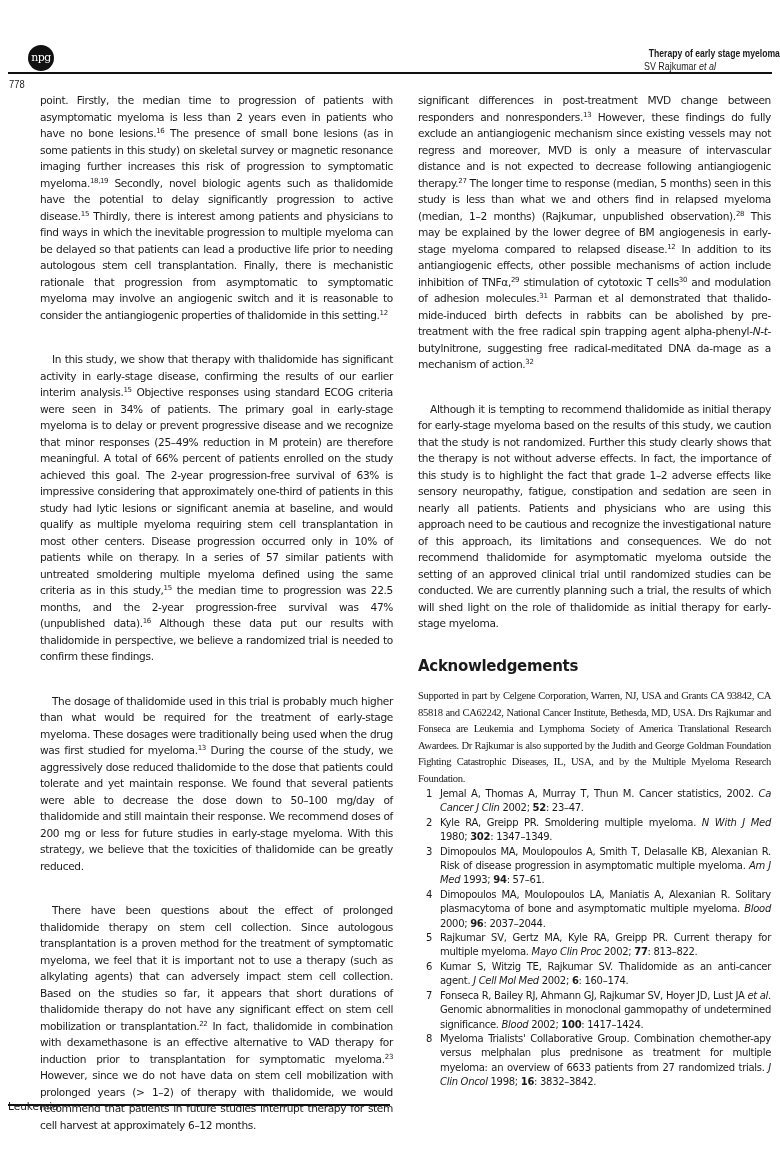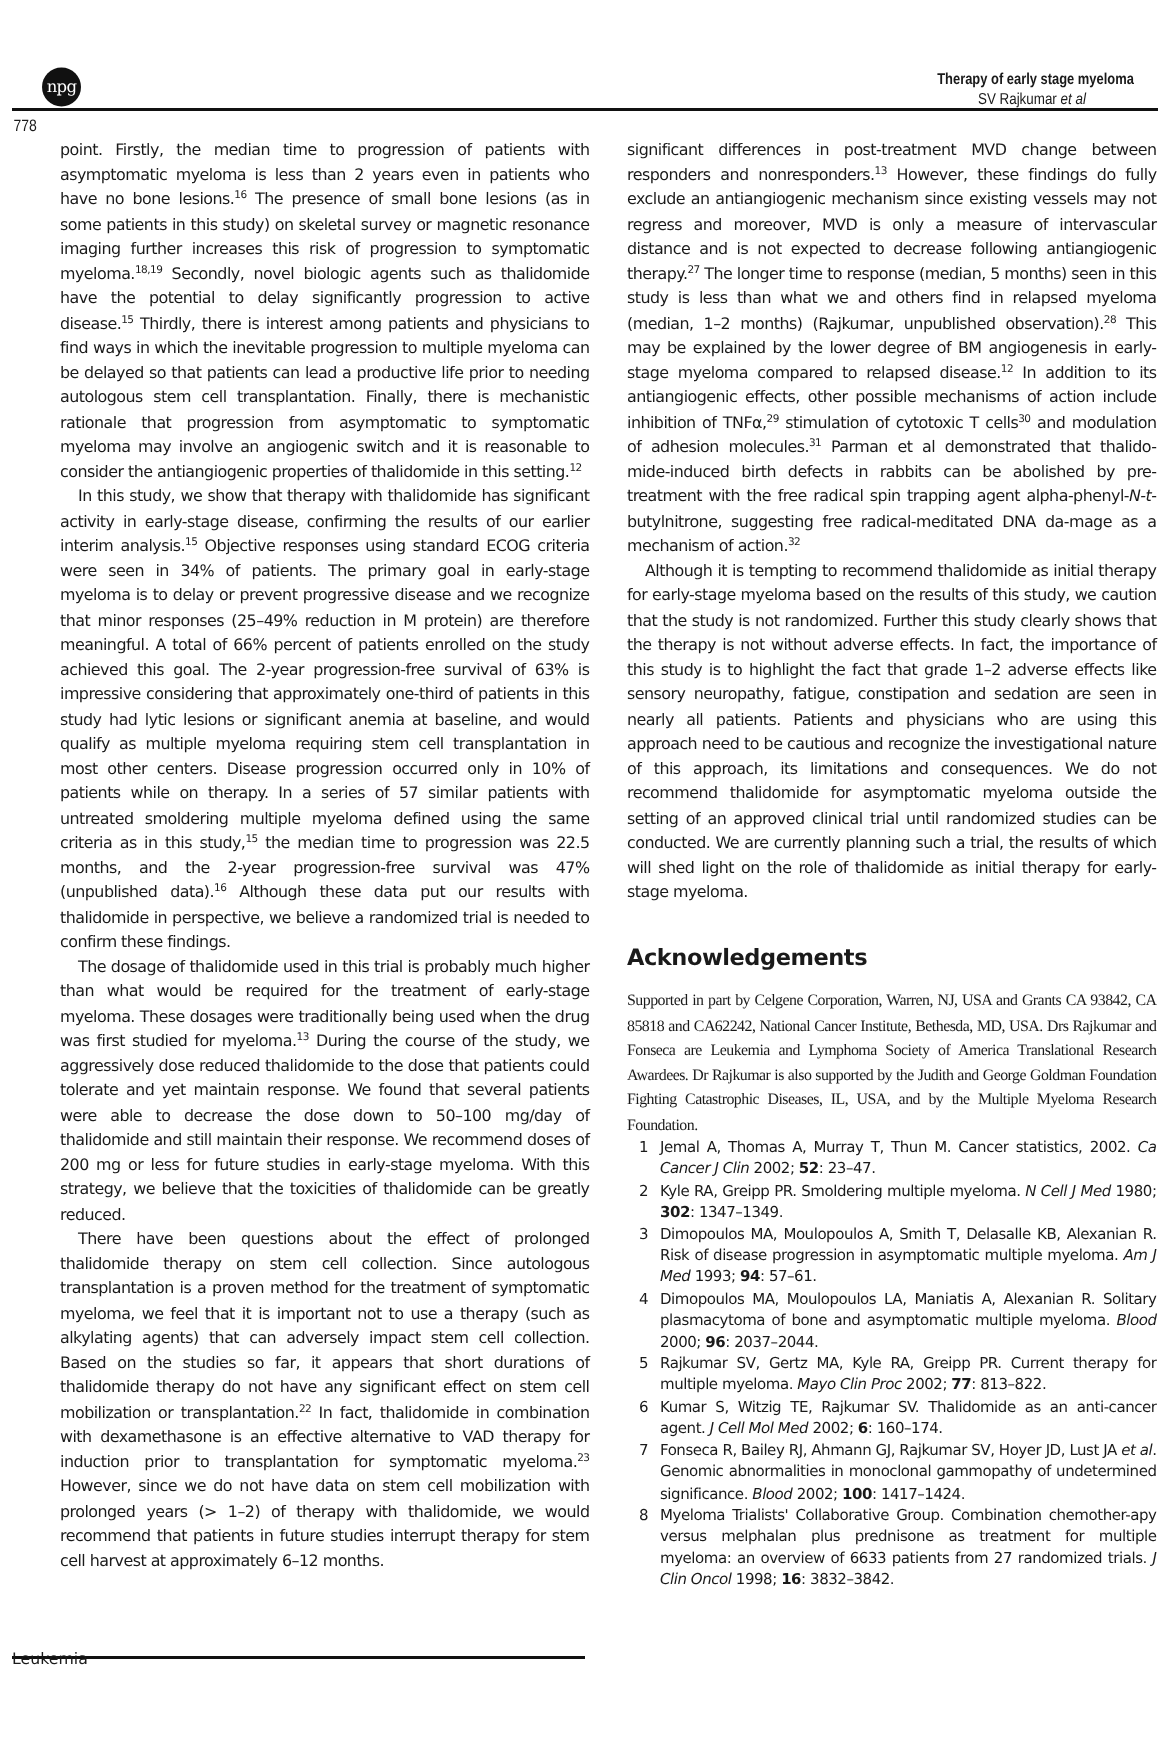--- a/index.html
+++ b/index.html
@@ -1,28 +1,28 @@
 <!DOCTYPE html>
 <html><head>
 <meta charset="utf-8">
 <style>
   html, body { margin: 0; padding: 0; background: #ffffff; }
   body { width: 780px; height: 1167px; position: relative; overflow: hidden; color: #1a1a1a; font-family: "DejaVu Sans", sans-serif; }
   .logo { position: absolute; left: 8px; top: 45px; width: 26px; height: 26px; border-radius: 50%; background: #111; color: #fff; font-family: "DejaVu Serif", serif; font-size: 11px; line-height: 26px; text-align: center; letter-spacing: -0.5px; margin-left: 20px; }
-  .running-head { position: absolute; right: 24px; top: 47px; text-align: center; font-family: "Liberation Sans", sans-serif; }
+  .running-head { position: absolute; right: 0; top: 47px; text-align: left; font-family: "Liberation Sans", sans-serif; }
   .rh-title { font-size: 10.5px; font-weight: bold; transform: scaleX(0.82); transform-origin: right; line-height: 13px; }
   .rh-author { font-size: 10.5px; transform: scaleX(0.85); transform-origin: right; line-height: 12px; }
   .rh-author i { font-style: italic; }
   .head-rule { position: absolute; left: 8px; right: 8px; top: 72px; height: 1.5px; background: #111; }
   .page-num { position: absolute; left: 9px; top: 78px; font-family: "Liberation Sans", sans-serif; font-size: 11px; transform: scaleX(0.85); transform-origin: left; }
   .col { position: absolute; top: 92px; width: 353px; font-size: 10.6px; line-height: 16.5px; text-align: justify; font-family: "DejaVu Sans", sans-serif; letter-spacing: -0.35px; }
   .col-left { left: 40px; }
   .col-right { left: 418px; width: 353px; }
   .col p { margin: 0; text-indent: 0; }
-  .col p.indent { text-indent: 12px; }
+  .col p.indent { text-indent: 12px; margin-top: 28px; }
   sup { font-size: 7px; line-height: 0; vertical-align: 4px; }
   .section-head { font-weight: bold; font-size: 15px; margin: 26px 0 14px 0; letter-spacing: -0.3px; }
   .ack-text { text-indent: 12px; font-family: Liberation Serif, serif; }
   .refs { margin: 0; padding: 0; list-style: none; font-size: 10px; line-height: 14.4px; letter-spacing: -0.3px; }
   .refs li { position: relative; padding-left: 14px; margin-left: 8px; text-align: justify; }
   .refs li .ref-num { position: absolute; left: 0; top: 0; }
   .foot-rule { position: absolute; left: 8px; right: 390px; top: 1104px; height: 1.5px; background: #111; }
   .journal { position: absolute; left: 8px; top: 1100px; font-size: 10.5px; font-family: "DejaVu Sans", sans-serif; }
   i { font-style: italic; }
 </style>
@@ -47,21 +47,21 @@
 
 <div class="col col-right">
   <div id="right-paras">
       <p>significant differences in post-treatment MVD change between responders and nonresponders.<sup>13</sup> However, these findings do fully exclude an antiangiogenic mechanism since existing vessels may not regress and moreover, MVD is only a measure of intervascular distance and is not expected to decrease following antiangiogenic therapy.<sup>27</sup> The longer time to response (median, 5 months) seen in this study is less than what we and others find in relapsed myeloma (median, 1–2 months) (Rajkumar, unpublished observation).<sup>28</sup> This may be explained by the lower degree of BM angiogenesis in early-stage myeloma compared to relapsed disease.<sup>12</sup> In addition to its antiangiogenic effects, other possible mechanisms of action include inhibition of TNFα,<sup>29</sup> stimulation of cytotoxic T cells<sup>30</sup> and modulation of adhesion molecules.<sup>31</sup> Parman et al demonstrated that thalido-mide-induced birth defects in rabbits can be abolished by pre-treatment with the free radical spin trapping agent alpha-phenyl-<i>N-t</i>-butylnitrone, suggesting free radical-meditated DNA da-mage as a mechanism of action.<sup>32</sup></p>
       <p class="indent">Although it is tempting to recommend thalidomide as initial therapy for early-stage myeloma based on the results of this study, we caution that the study is not randomized. Further this study clearly shows that the therapy is not without adverse effects. In fact, the importance of this study is to highlight the fact that grade 1–2 adverse effects like sensory neuropathy, fatigue, constipation and sedation are seen in nearly all patients. Patients and physicians who are using this approach need to be cautious and recognize the investigational nature of this approach, its limitations and consequences. We do not recommend thalidomide for asymptomatic myeloma outside the setting of an approved clinical trial until randomized studies can be conducted. We are currently planning such a trial, the results of which will shed light on the role of thalidomide as initial therapy for early-stage myeloma.</p>
     </div>
   <div class="section-head">Acknowledgements</div>
   <p class="ack-text">Supported in part by Celgene Corporation, Warren, NJ, USA and Grants CA 93842, CA 85818 and CA62242, National Cancer Institute, Bethesda, MD, USA. Drs Rajkumar and Fonseca are Leukemia and Lymphoma Society of America Translational Research Awardees. Dr Rajkumar is also supported by the Judith and George Goldman Foundation Fighting Catastrophic Diseases, IL, USA, and by the Multiple Myeloma Research Foundation.</p>
   <ul class="refs" id="refs-list">
       <li><span class="ref-num">1</span>Jemal A, Thomas A, Murray T, Thun M. Cancer statistics, 2002. <i>Ca Cancer J Clin</i> 2002; <b>52</b>: 23–47.</li>
-      <li><span class="ref-num">2</span>Kyle RA, Greipp PR. Smoldering multiple myeloma. <i>N Cell J Med</i> 1980; <b>302</b>: 1347–1349.</li>
+      <li><span class="ref-num">2</span>Kyle RA, Greipp PR. Smoldering multiple myeloma. <i>N With J Med</i> 1980; <b>302</b>: 1347–1349.</li>
       <li><span class="ref-num">3</span>Dimopoulos MA, Moulopoulos A, Smith T, Delasalle KB, Alexanian R. Risk of disease progression in asymptomatic multiple myeloma. <i>Am J Med</i> 1993; <b>94</b>: 57–61.</li>
       <li><span class="ref-num">4</span>Dimopoulos MA, Moulopoulos LA, Maniatis A, Alexanian R. Solitary plasmacytoma of bone and asymptomatic multiple myeloma. <i>Blood</i> 2000; <b>96</b>: 2037–2044.</li>
       <li><span class="ref-num">5</span>Rajkumar SV, Gertz MA, Kyle RA, Greipp PR. Current therapy for multiple myeloma. <i>Mayo Clin Proc</i> 2002; <b>77</b>: 813–822.</li>
       <li><span class="ref-num">6</span>Kumar S, Witzig TE, Rajkumar SV. Thalidomide as an anti-cancer agent. <i>J Cell Mol Med</i> 2002; <b>6</b>: 160–174.</li>
       <li><span class="ref-num">7</span>Fonseca R, Bailey RJ, Ahmann GJ, Rajkumar SV, Hoyer JD, Lust JA <i>et al</i>. Genomic abnormalities in monoclonal gammopathy of undetermined significance. <i>Blood</i> 2002; <b>100</b>: 1417–1424.</li>
       <li><span class="ref-num">8</span>Myeloma Trialists' Collaborative Group. Combination chemother-apy versus melphalan plus prednisone as treatment for multiple myeloma: an overview of 6633 patients from 27 randomized trials. <i>J Clin Oncol</i> 1998; <b>16</b>: 3832–3842.</li>
     </ul>
 </div>
 
 <div class="foot-rule"></div>

